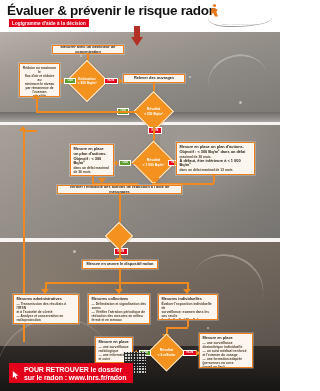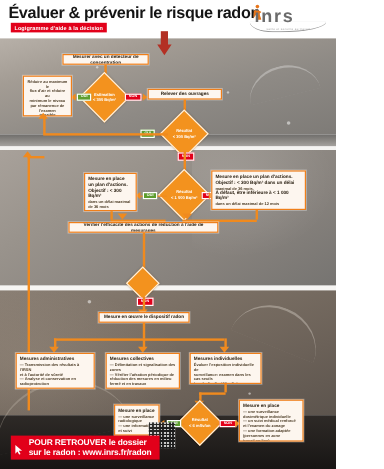--- a/index.html
+++ b/index.html
@@ -143,21 +143,20 @@
 
 <div id="poster">
 
   <div class="header">
     <div class="title">Évaluer &amp; prévenir le risque radon</div>
     <div class="subtitle">Logigramme d'aide à la décision</div>
 
     <div class="logo">
       <div class="fig-body"></div>
       <div class="fig-head"></div>
-      <div class="lword">inrs</div>
       <div class="swoosh"></div>
       <div class="tagline">santé et sécurité au travail</div>
     </div>
   </div>
 
   <div class="band band-a"></div>
   <div class="band band-b"></div>
   <div class="band band-c"></div>
   <div class="band band-d"></div>
   <div class="band band-e"></div>

